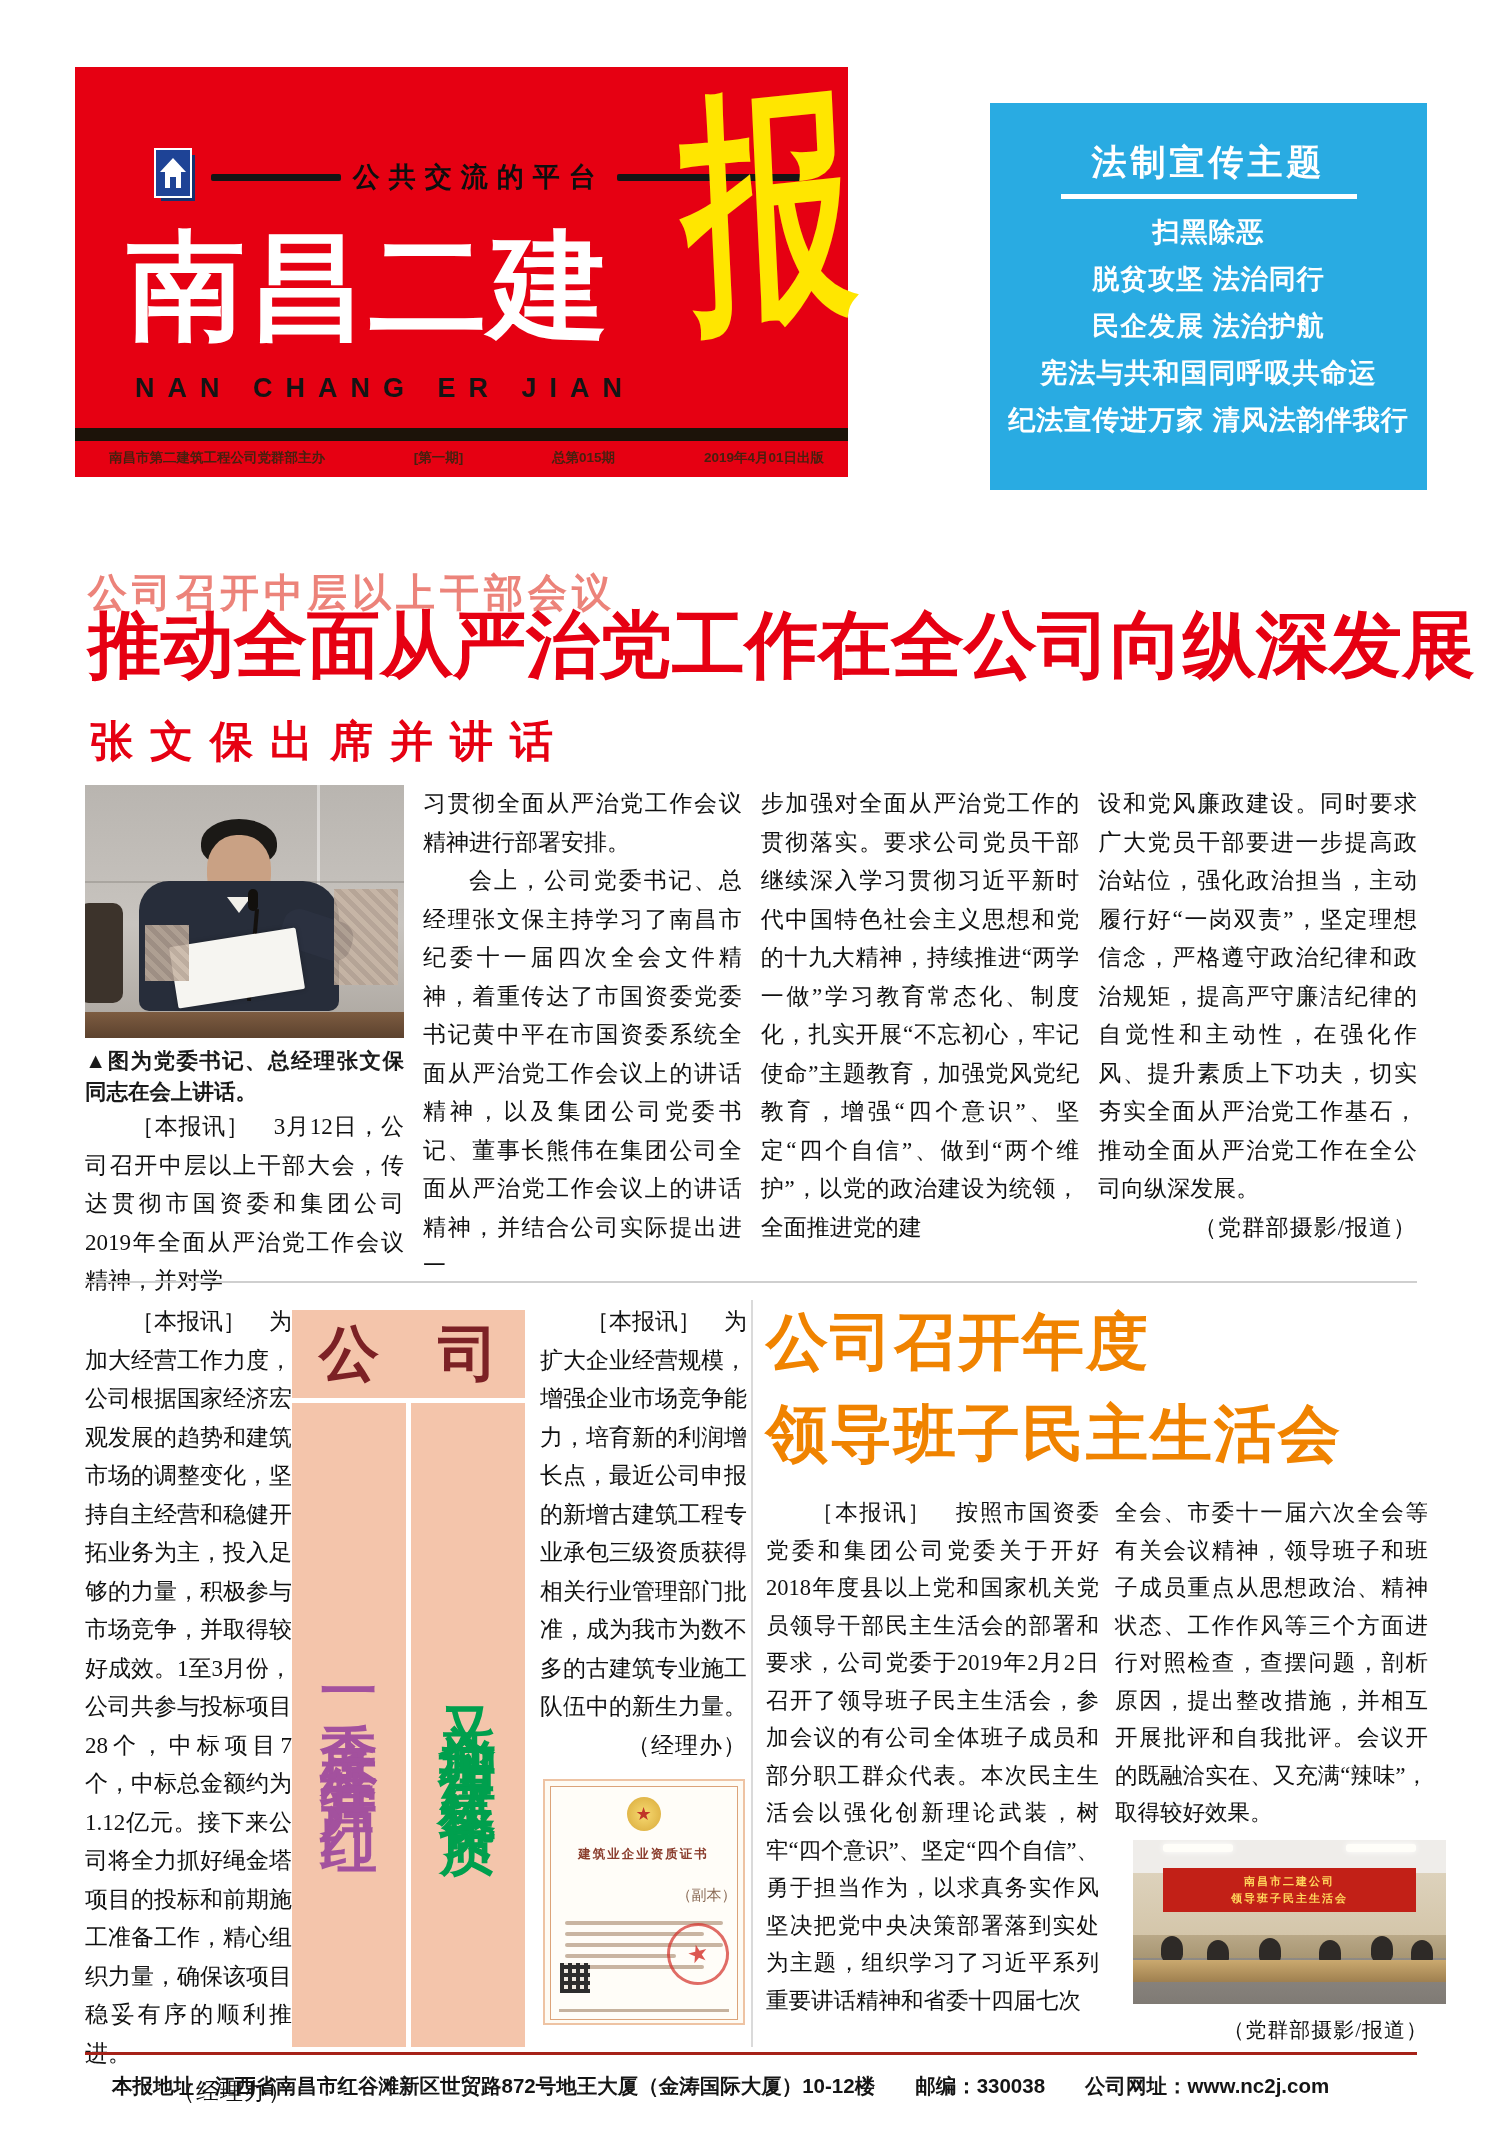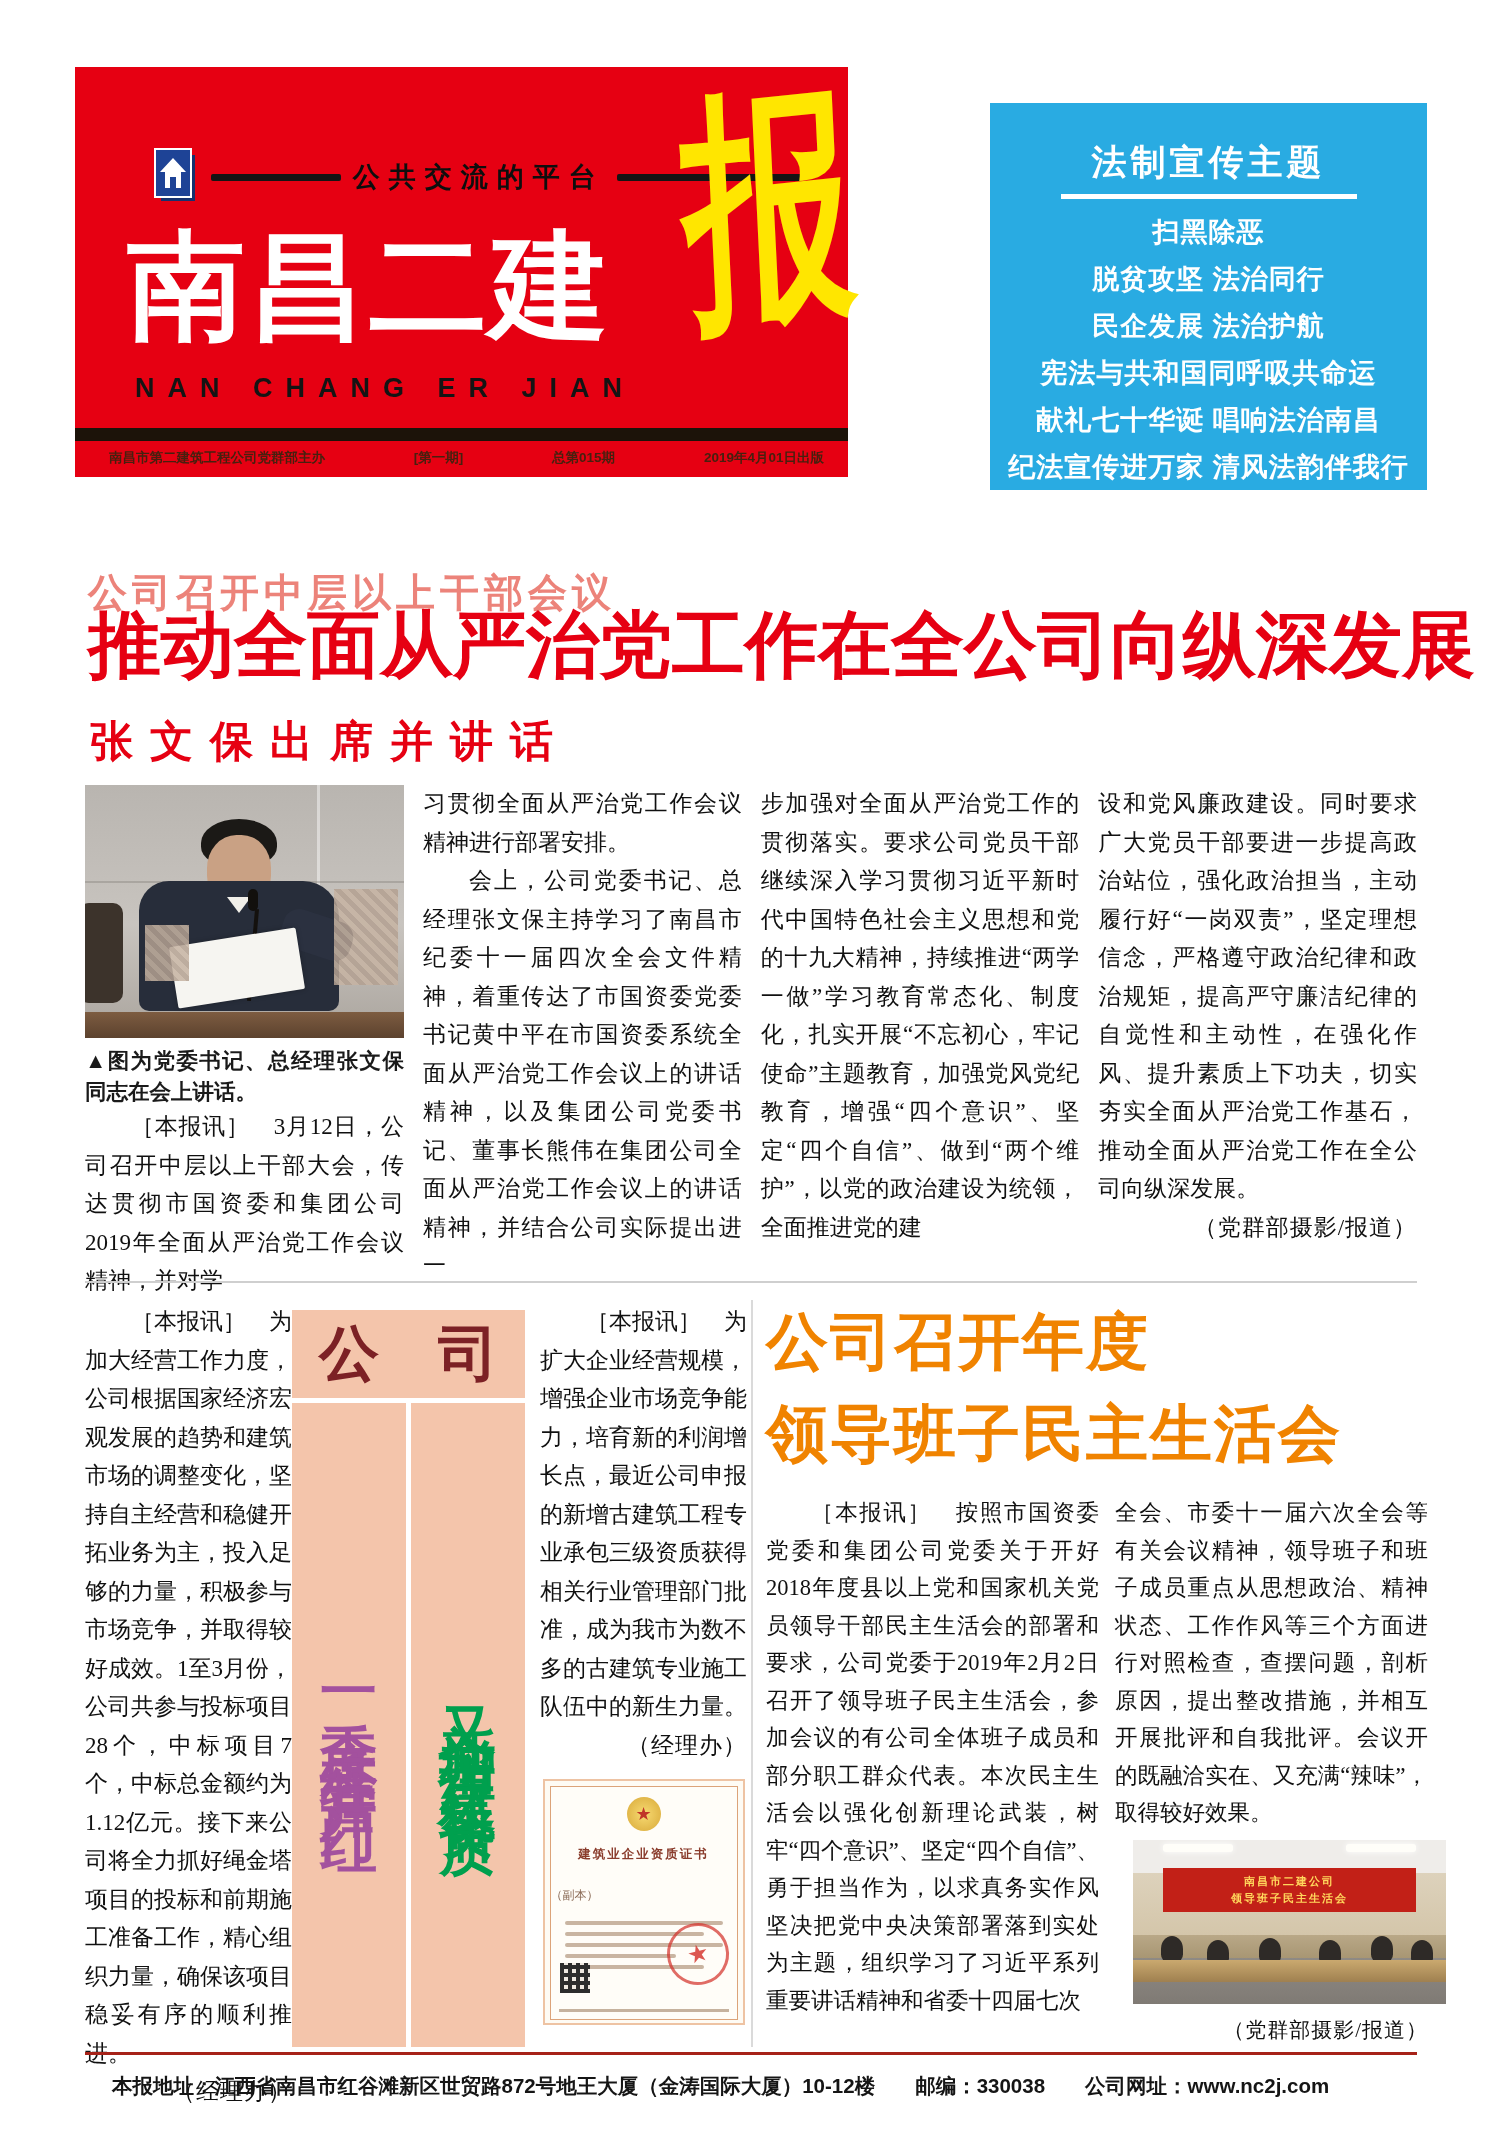--- a/index.html
+++ b/index.html
@@ -96,21 +96,21 @@
   .bmid p{margin:0;}
 
   
   .cert{position:relative;width:188px;height:232px;margin:14px auto 0 auto;background:#fefbf4;
         border:2px solid #eec3a3;padding:5px;}
   .cert-inner{position:relative;height:100%;border:1px solid #dca379;background:#fffdf8;}
   .cert-emblem{width:34px;height:34px;border-radius:50%;background:radial-gradient(#f7da72,#d8a838);
                margin:10px auto 4px auto;display:flex;align-items:center;justify-content:center;
                color:#c03428;font-size:18px;line-height:1;}
   .cert-title{font-size:12.5px;font-weight:bold;color:#8a3c2c;letter-spacing:2px;text-align:center;margin:0 2px;}
-  .cert-sub{font-size:12px;color:#8a6a55;text-align:left;margin-top:2px;}
+  .cert-sub{font-size:15px;color:#8a6a55;text-align:right;margin-top:2px;}
   .cl{height:4px;background:#c9b5a2;border-radius:2px;margin:7px 14px 0 14px;}
   .cl.s{width:60%;} .cl.m{width:75%;}
   .cert-seal{position:absolute;right:8px;bottom:34px;width:56px;height:56px;border:3px solid rgba(211,45,38,.7);
              border-radius:50%;display:flex;align-items:center;justify-content:center;color:rgba(211,45,38,.8);
              font-size:24px;transform:rotate(-14deg);}
   .cert-qr{position:absolute;left:9px;bottom:26px;width:30px;height:30px;
            background-image:repeating-linear-gradient(90deg,#2d2d2d 0 4px,transparent 4px 8px),
                             repeating-linear-gradient(0deg,#2d2d2d 0 4px,#efe9e1 4px 8px);}
   .cert-footline{position:absolute;left:8px;right:8px;bottom:7px;height:3px;background:#c6b29e;}
 
@@ -177,21 +177,20 @@
     </div>
   </header>
 
   <aside class="law-box">
     <div class="law-title">法制宣传主题</div>
     <div class="law-underline"></div>
     <div class="law-item">扫黑除恶</div>
     <div class="law-item">脱贫攻坚 法治同行</div>
     <div class="law-item">民企发展 法治护航</div>
     <div class="law-item">宪法与共和国同呼吸共命运</div>
-    <div class="law-item">献礼七十华诞 唱响法治南昌</div>
     <div class="law-item">纪法宣传进万家 清风法韵伴我行</div>
   </aside>
 
   <div class="kicker">公司召开中层以上干部会议</div>
   <h1 class="headline" style="margin:0;">推动全面从严治党工作在全公司向纵深发展</h1>
   <div class="deck">张文保出席并讲话</div>
 
   <section class="lead-cols">
     <div class="lcol">
       <figure class="lead-photo" style="margin:0 0 8px 0;">

